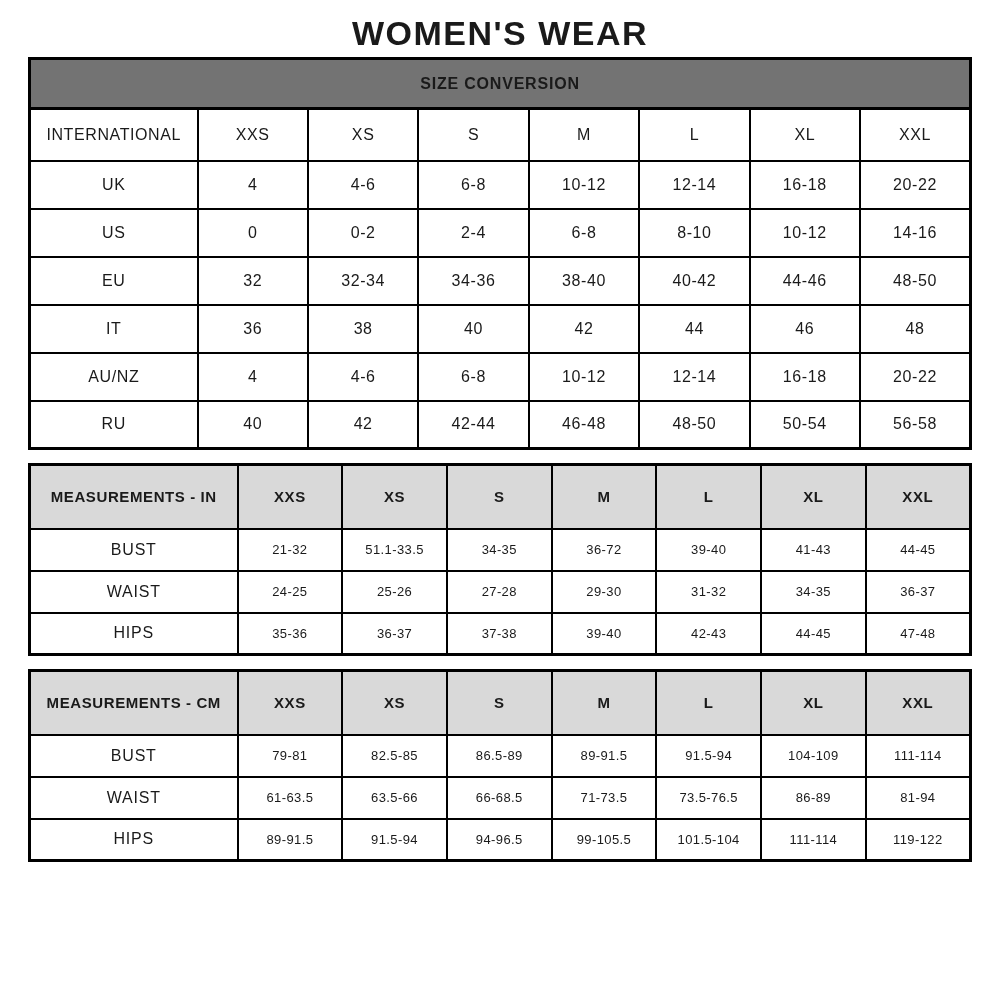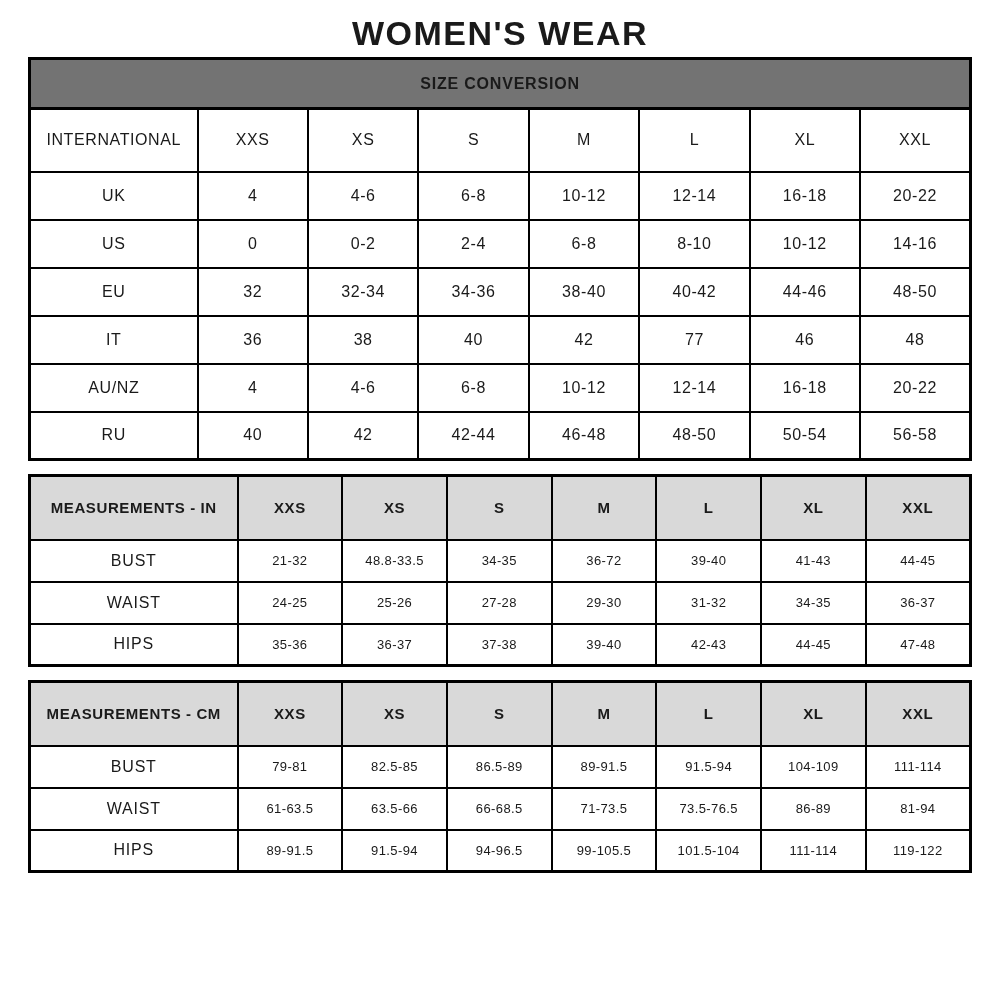--- a/index.html
+++ b/index.html
@@ -36,21 +36,21 @@
   .t1 { margin-top: 10px; }
   .t1 col.c-label { width: 168px; }
   .t1 .banner {
     background: #737373;
     height: 50px;
     font-weight: 700;
     font-size: 16px;
     letter-spacing: 0.8px;
     border-bottom: 3px solid #000;
   }
-  .t1 .sizes-row td { height: 63px; font-size: 16px; letter-spacing: 0.6px; }
+  .t1 .sizes-row td { height: 52px; font-size: 16px; letter-spacing: 0.6px; }
   .t1 tbody tr.data-row td { height: 48px; font-size: 16px; letter-spacing: 0.6px; }
   
   .mt { margin-top: 13px; }
   .mt col.c-label { width: 208px; }
   .mt thead th {
     background: #d9d9d9;
     height: 64px;
     font-weight: 700;
     font-size: 15px;
     letter-spacing: 0.6px;
@@ -111,21 +111,21 @@
         <td>40-42</td>
         <td>44-46</td>
         <td>48-50</td>
       </tr>
       <tr class="data-row">
         <td class="row-label">IT</td>
         <td>36</td>
         <td>38</td>
         <td>40</td>
         <td>42</td>
-        <td>77</td>
+        <td>44</td>
         <td>46</td>
         <td>48</td>
       </tr>
       <tr class="data-row">
         <td class="row-label">AU/NZ</td>
         <td>4</td>
         <td>4-6</td>
         <td>6-8</td>
         <td>10-12</td>
         <td>12-14</td>
@@ -159,21 +159,21 @@
         <th>M</th>
         <th>L</th>
         <th>XL</th>
         <th>XXL</th>
       </tr>
   </thead>
   <tbody id="t2-body">
       <tr class="data-row">
         <td class="row-label">BUST</td>
         <td>21-32</td>
-        <td>48.8-33.5</td>
+        <td>51.1-33.5</td>
         <td>34-35</td>
         <td>36-72</td>
         <td>39-40</td>
         <td>41-43</td>
         <td>44-45</td>
       </tr>
       <tr class="data-row">
         <td class="row-label">WAIST</td>
         <td>24-25</td>
         <td>25-26</td>

